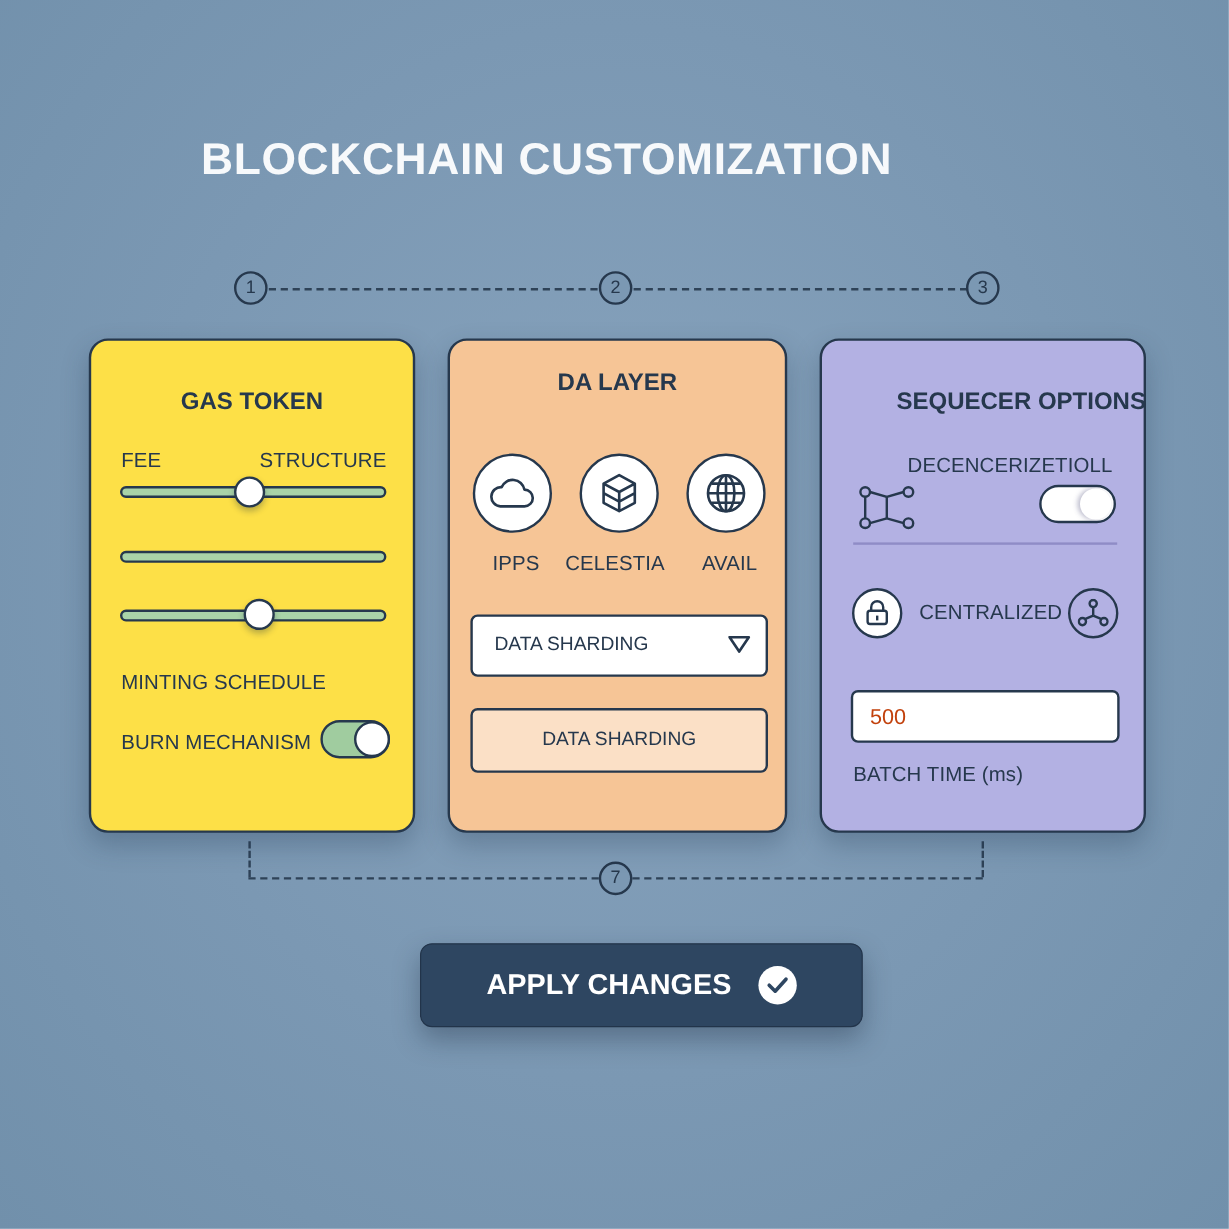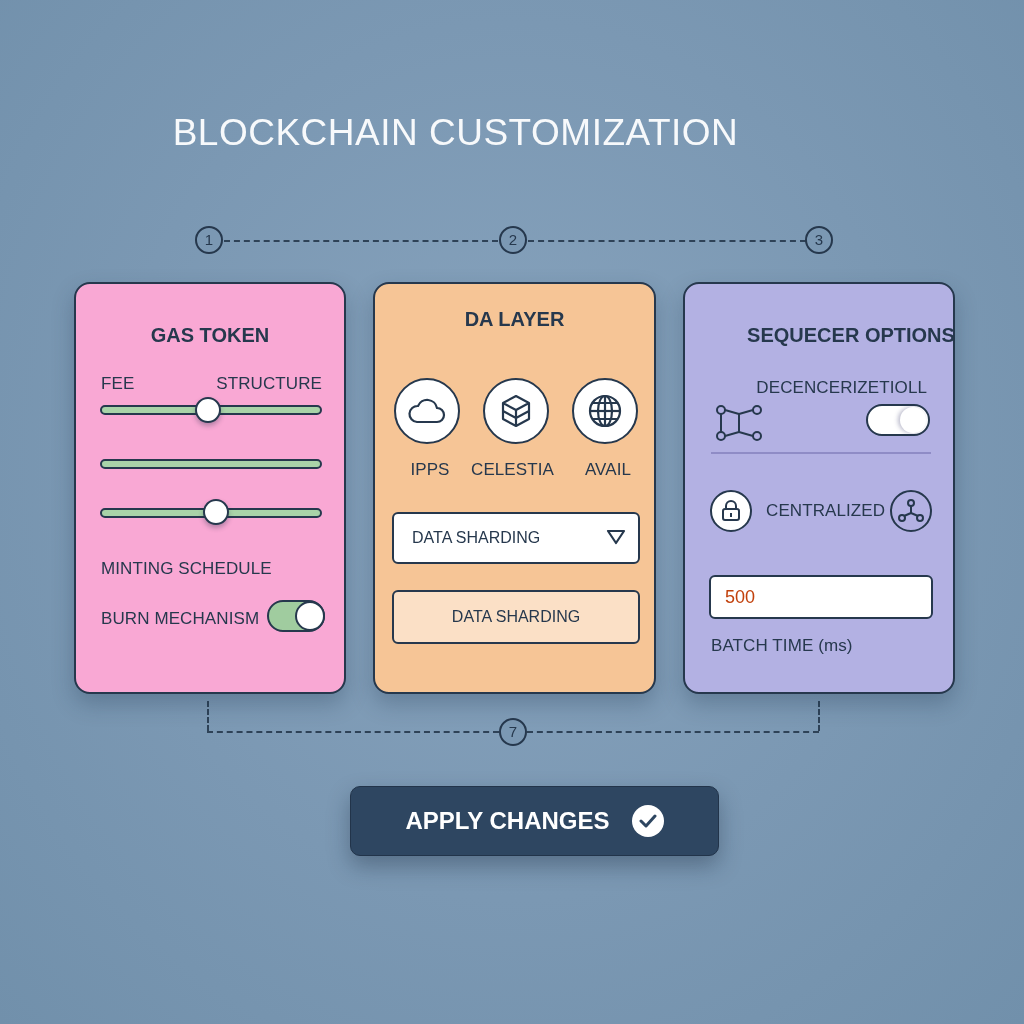--- a/index.html
+++ b/index.html
@@ -5,36 +5,36 @@
   * { box-sizing: border-box; margin: 0; padding: 0; }
   html, body { width: 1024px; height: 1024px; overflow: hidden; }
   body {
     background: radial-gradient(ellipse at 50% 45%, #87a3bd 0%, #7b98b3 55%, #7190ab 100%);
     font-family: "Liberation Sans", "DejaVu Sans", sans-serif;
     color: #233548;
     position: relative;
   }
   .title {
     position: absolute; left: 0; top: 112px; width: 911px; text-align: center;
-    font-size: 37px; font-weight: 400; color: #f7f9fb; letter-spacing: 0.5px;
+    font-size: 37px; font-weight: 700; color: #f7f9fb; letter-spacing: 0.5px;
   }
   .stepper { position: absolute; left: 0; top: 0; width: 1024px; height: 1024px; pointer-events: none; }
   .step-num {
     position: absolute; width: 28px; height: 28px; border: 2px solid #26384d; border-radius: 50%;
     font-size: 15px; font-weight: 400; color: #26384d; text-align: center; line-height: 24px;
     background: #7b98b3; pointer-events: auto;
   }
   .dash-h { position: absolute; height: 0; border-top: 2px dashed #2e4257; }
   .dash-v { position: absolute; width: 0; border-left: 2px dashed #2e4257; }
 
   .card {
     position: absolute; top: 282px; height: 412px; border: 2.5px solid #26384d; border-radius: 16px;
     box-shadow: 0 10px 22px rgba(30,50,75,0.28);
   }
-  .card-green { left: 74px; width: 272px; background: #f9a8d4; padding-left: 12px; }
+  .card-green { left: 74px; width: 272px; background: #fde047; padding-left: 12px; }
   .card-orange { left: 373px; width: 283px; background: #f6c596; }
   .card-purple { left: 683px; width: 272px; background: #b3b1e3; }
   .card-title { position: absolute; left: 0; width: 100%; text-align: center; font-weight: 700; font-size: 20px; color: #26384d; line-height: 26px; }
   .lbl { position: absolute; font-size: 17px; font-weight: 400; color: #26384d; letter-spacing: 0.1px; }
 
   .slider-track {
     position: absolute; height: 10px; border: 2px solid #26384d; border-radius: 6px; background: #a9d3a8;
   }
   .slider-thumb {
     position: absolute; width: 26px; height: 26px; border: 2px solid #26384d; border-radius: 50%; background: #ffffff;

